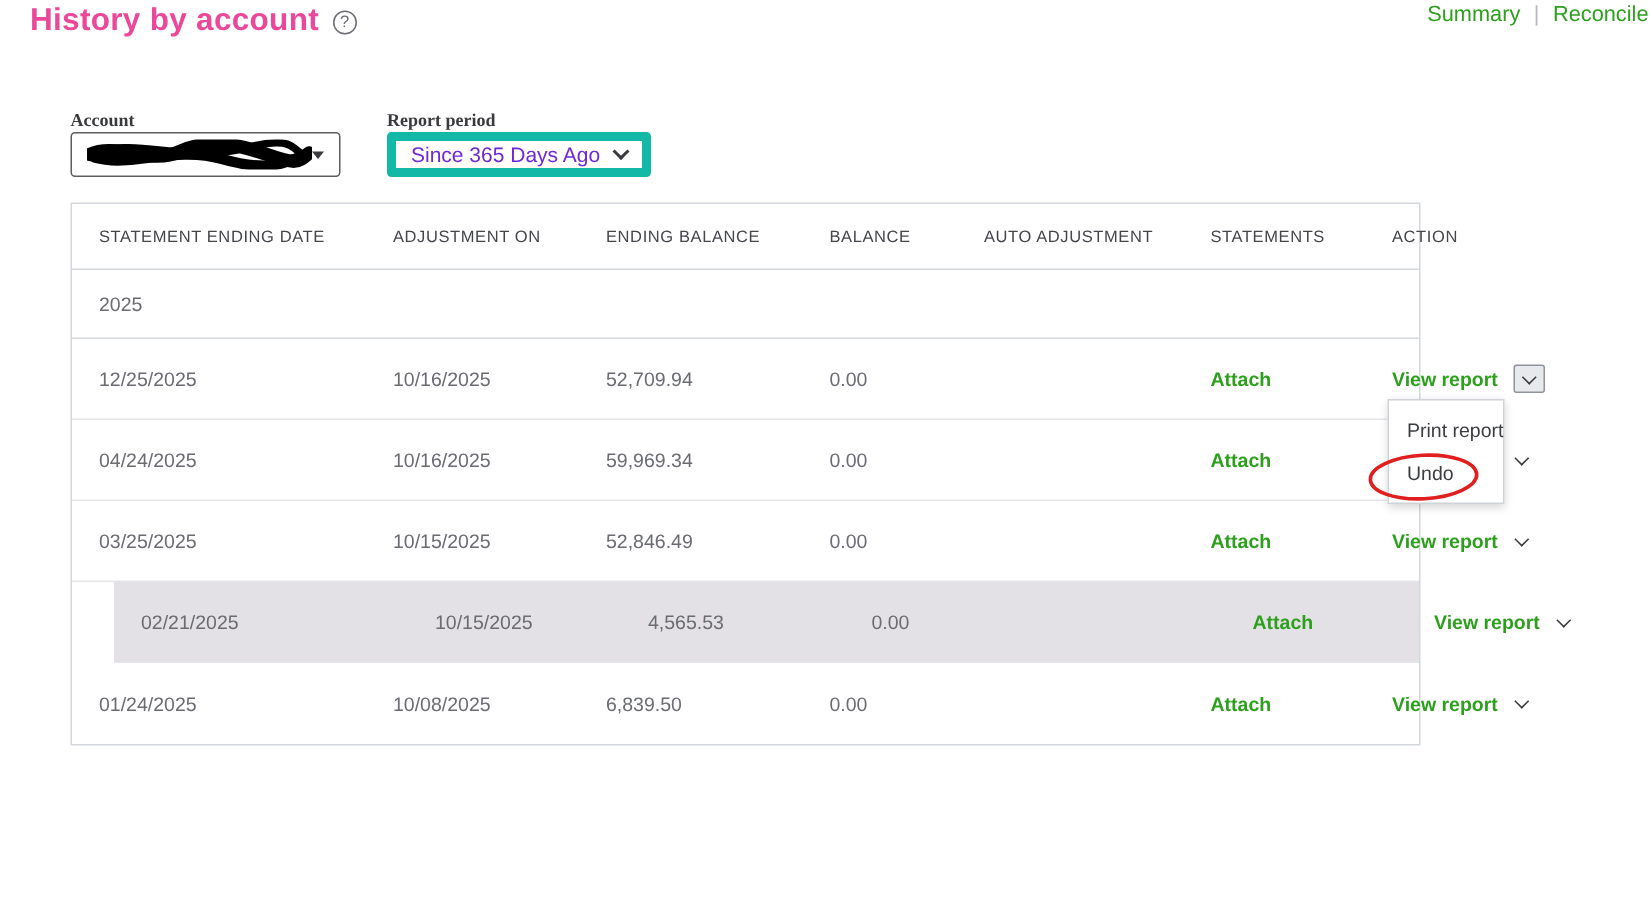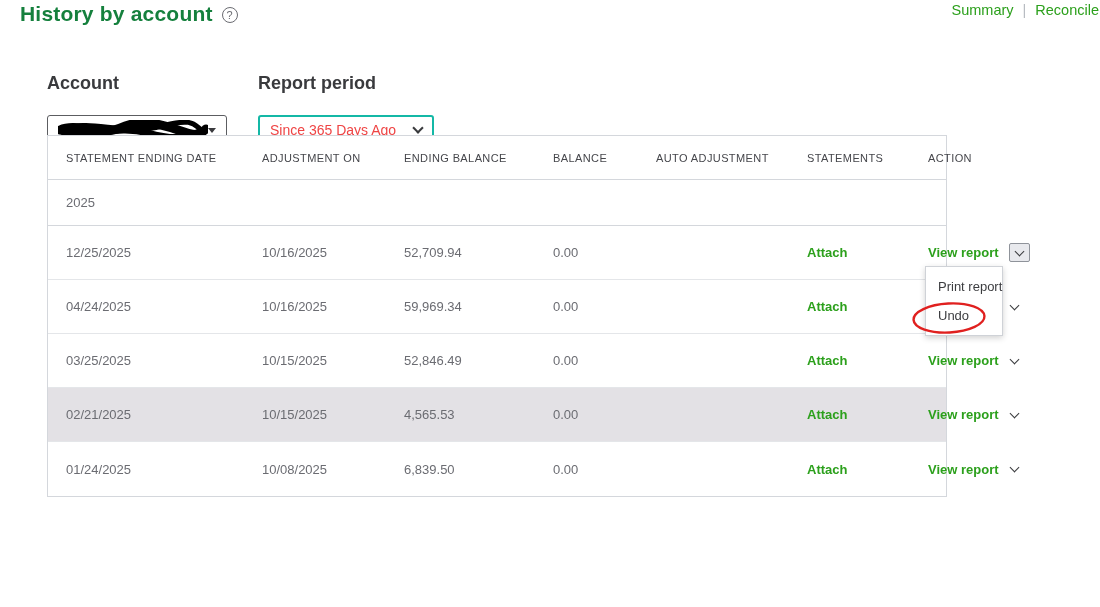--- a/index.html
+++ b/index.html
@@ -8,45 +8,45 @@
     background: #ffffff;
     font-family: "Liberation Sans", sans-serif;
     color: #393a3d;
     position: relative;
     overflow: hidden;
   }
   .page { position: absolute; inset: 0; }
 
   
   .page-header { position: absolute; left: 20px; top: 0; display: flex; align-items: flex-start; gap: 9px; }
-  .page-title { font-size: 21px; font-weight: 700; color: #15803d; letter-spacing: .2px; padding-top: 2px; }
+  .page-title { font-size: 21px; font-weight: 700; color: #ec4899; letter-spacing: .2px; padding-top: 2px; }
   .help-icon {
     width: 16px; height: 16px; margin-top: 7px;
     border: 1px solid #6b6c72; border-radius: 50%;
     color: #6b6c72; font-size: 11px; line-height: 14px;
     display: flex; align-items: center; justify-content: center;
     cursor: pointer;
   }
 
   .top-links { position: absolute; top: 2px; right: 1px; display: flex; gap: 9px; font-size: 14.5px; }
   .top-link { color: #2ca01c; text-decoration: none; cursor: pointer; }
   .link-sep { color: #b7bbc1; }
 
   
   .filter { position: absolute; top: 73px; }
   .filter-account { left: 47px; }
   .filter-period  { left: 258px; }
-  .filter-label { font-size: 18px; font-weight: 700; color: #393a3d; margin-bottom: 21px; }
+  .filter-label { font-size: 12px; font-weight: 700; color: #393a3d; margin-bottom: 0; font-family: Liberation Serif, serif; }
   .select-box {
     height: 30px; border-radius: 3px; background: #fff;
     display: flex; align-items: center; justify-content: space-between;
     padding: 0 10px; cursor: pointer;
   }
   .account-select { width: 180px; border: 1px solid #5c5d61; }
-  .period-select  { width: 176px; border: 2px solid #14b8a6; color: #ef4444; font-size: 14px; }
+  .period-select  { width: 176px; border: 6px solid #14b8a6; color: #6d28d9; font-size: 14px; }
   .caret-down {
     width: 0; height: 0; flex: 0 0 auto;
     border-left: 4.5px solid transparent; border-right: 4.5px solid transparent;
     border-top: 5.5px solid #393a3d;
   }
   .chev {
     display: inline-block; width: 8px; height: 8px; flex: 0 0 auto;
     border-right: 2px solid #393a3d; border-bottom: 2px solid #393a3d;
     transform: rotate(45deg); margin-top: -4px;
   }
@@ -65,21 +65,21 @@
   .t-cell { padding-left: 18px; font-size: 13px; color: #6b6c72; white-space: nowrap; }
   .t-head { height: 44px; border-bottom: 1px solid #d4d7dc; }
   .t-head .t-cell { font-size: 11px; color: #45464b; letter-spacing: .4px; font-weight: 400; }
   .group-row {
     height: 46px; border-bottom: 1px solid #d4d7dc;
     display: flex; align-items: center; padding-left: 18px;
     font-size: 13px; color: #6b6c72;
   }
   .data-row { height: 54px; border-bottom: 1px solid #e4e6e9; }
   .data-row:last-child { border-bottom: none; }
-  .data-row.highlighted { background: #e3e1e5; }
+  .data-row.highlighted { background: #e3e1e5; margin-left: 28px; }
 
   .link-green { color: #2ca01c; font-size: 13px; font-weight: 600; text-decoration: none; cursor: pointer; }
   .action-cell { display: flex; align-items: center; gap: 10px; }
   .chev-sm {
     display: inline-block; width: 7px; height: 7px;
     border-right: 1.7px solid #393a3d; border-bottom: 1.7px solid #393a3d;
     transform: rotate(45deg); margin-top: -3px;
   }
   .chev-btn { display: inline-flex; align-items: center; justify-content: center; cursor: pointer; padding: 2px; }
   .chev-box {

